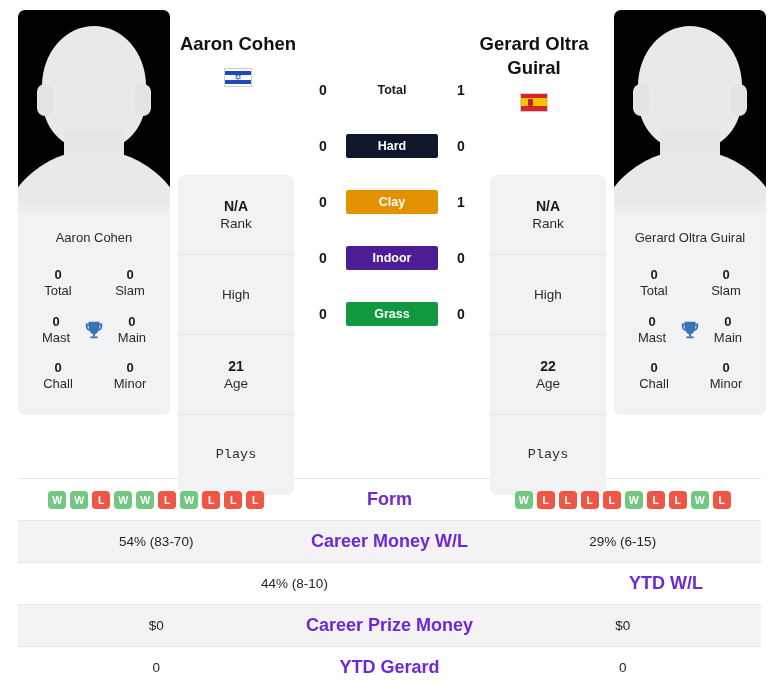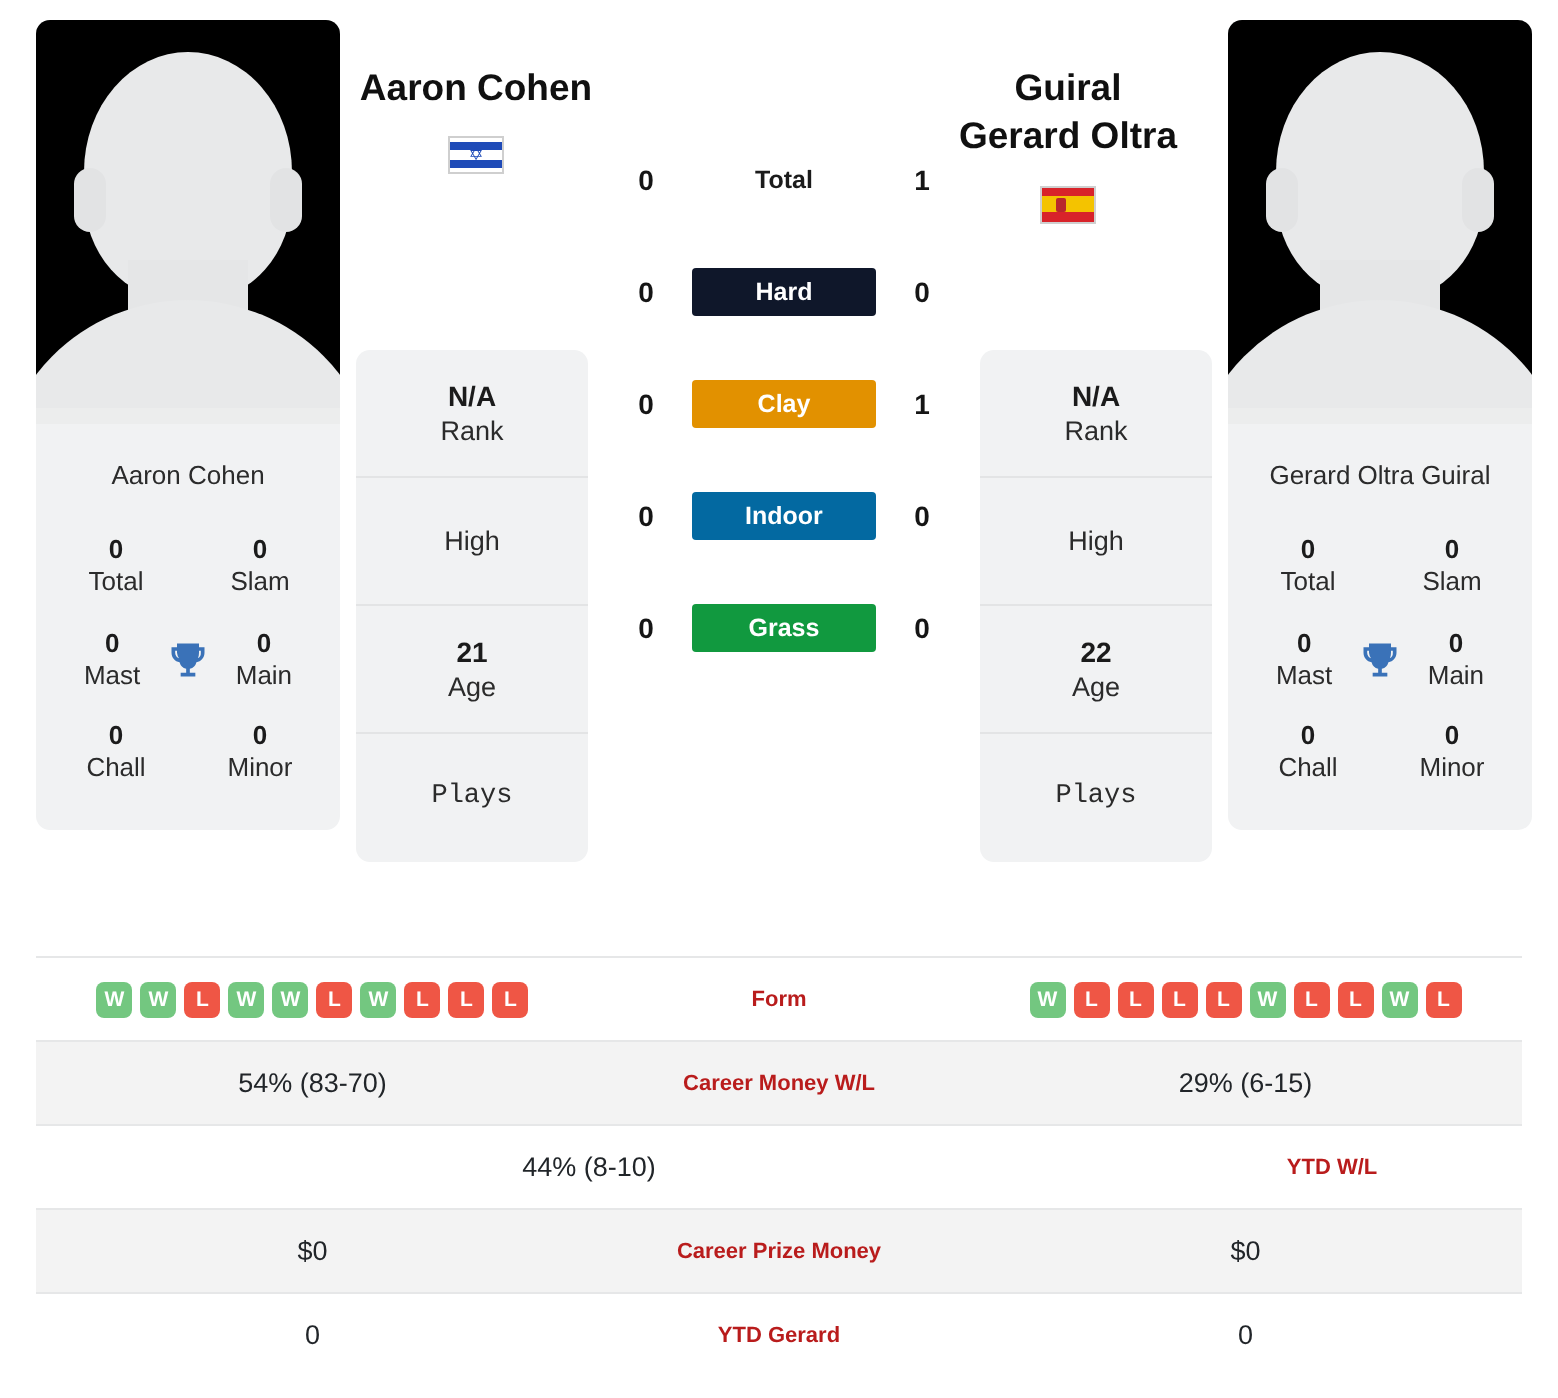--- a/index.html
+++ b/index.html
@@ -127,21 +127,21 @@
   
   .info-col {
     width: 116px;
     flex: 0 0 116px;
     margin-top: 165px;
     background: #f1f2f3;
     border-radius: 7px;
     overflow: hidden;
   }
   .info-cell {
-    height: 64px;
+    height: 80px;
     box-sizing: border-box;
     display: flex;
     flex-direction: column;
     align-items: center;
     justify-content: center;
     border-bottom: 1px solid #e3e4e5;
     line-height: 1.3;
   }
   .info-cell:last-child { border-bottom: none; font-family: Liberation Mono, monospace; }
   .info-cell .v {
@@ -251,23 +251,23 @@
     font-size: 13.5px;
     color: #212529;
     display: flex;
     align-items: center;
     justify-content: center;
     gap: 4px;
   }
   .stat-row .mid {
     flex: 0 0 190px;
     text-align: center;
-    font-size: 11px;
-    font-weight: 700;
-    color: #b91c1c;
+    font-size: 18px;
+    font-weight: 700;
+    color: #6d28d9;
   }
   .form-badge {
     display: inline-block;
     width: 18px;
     height: 18px;
     line-height: 18px;
     border-radius: 4px;
     color: #ffffff;
     font-size: 10.5px;
     font-weight: 700;
@@ -360,21 +360,21 @@
       <div class="badge" style="background:#0f172a;">Hard</div>
       <div class="score">0</div>
     </div>
     <div class="surface-row">
       <div class="score">0</div>
       <div class="badge" style="background:#e29100;">Clay</div>
       <div class="score">1</div>
     </div>
     <div class="surface-row">
       <div class="score">0</div>
-      <div class="badge" style="background:#0369a1;">Indoor</div>
+      <div class="badge" style="background:#4c1d95;">Indoor</div>
       <div class="score">0</div>
     </div>
     <div class="surface-row">
       <div class="score">0</div>
       <div class="badge" style="background:#11993f;">Grass</div>
       <div class="score">0</div>
     </div>
   </div>
 
   <div class="info-col" style="margin-right:8px;">
@@ -449,22 +449,22 @@
 <div class="name-head" style="left:138px; top:32px;">
   <div class="pname">Aaron Cohen</div>
   <div class="flag il">
     <div class="bar t"></div>
     <div class="bar b"></div>
     <div class="star">✡</div>
   </div>
 </div>
 
 <div class="name-head" style="left:434px; top:32px;">
+  <div class="pname">Gerard Oltra</div>
   <div class="pname">Guiral</div>
-  <div class="pname">Gerard Oltra</div>
   <div class="flag es">
     <div class="stripe t"></div>
     <div class="stripe b"></div>
     <div class="crest"></div>
   </div>
 </div>
 
 <div class="stats-table">
 
   <div class="stat-row">

